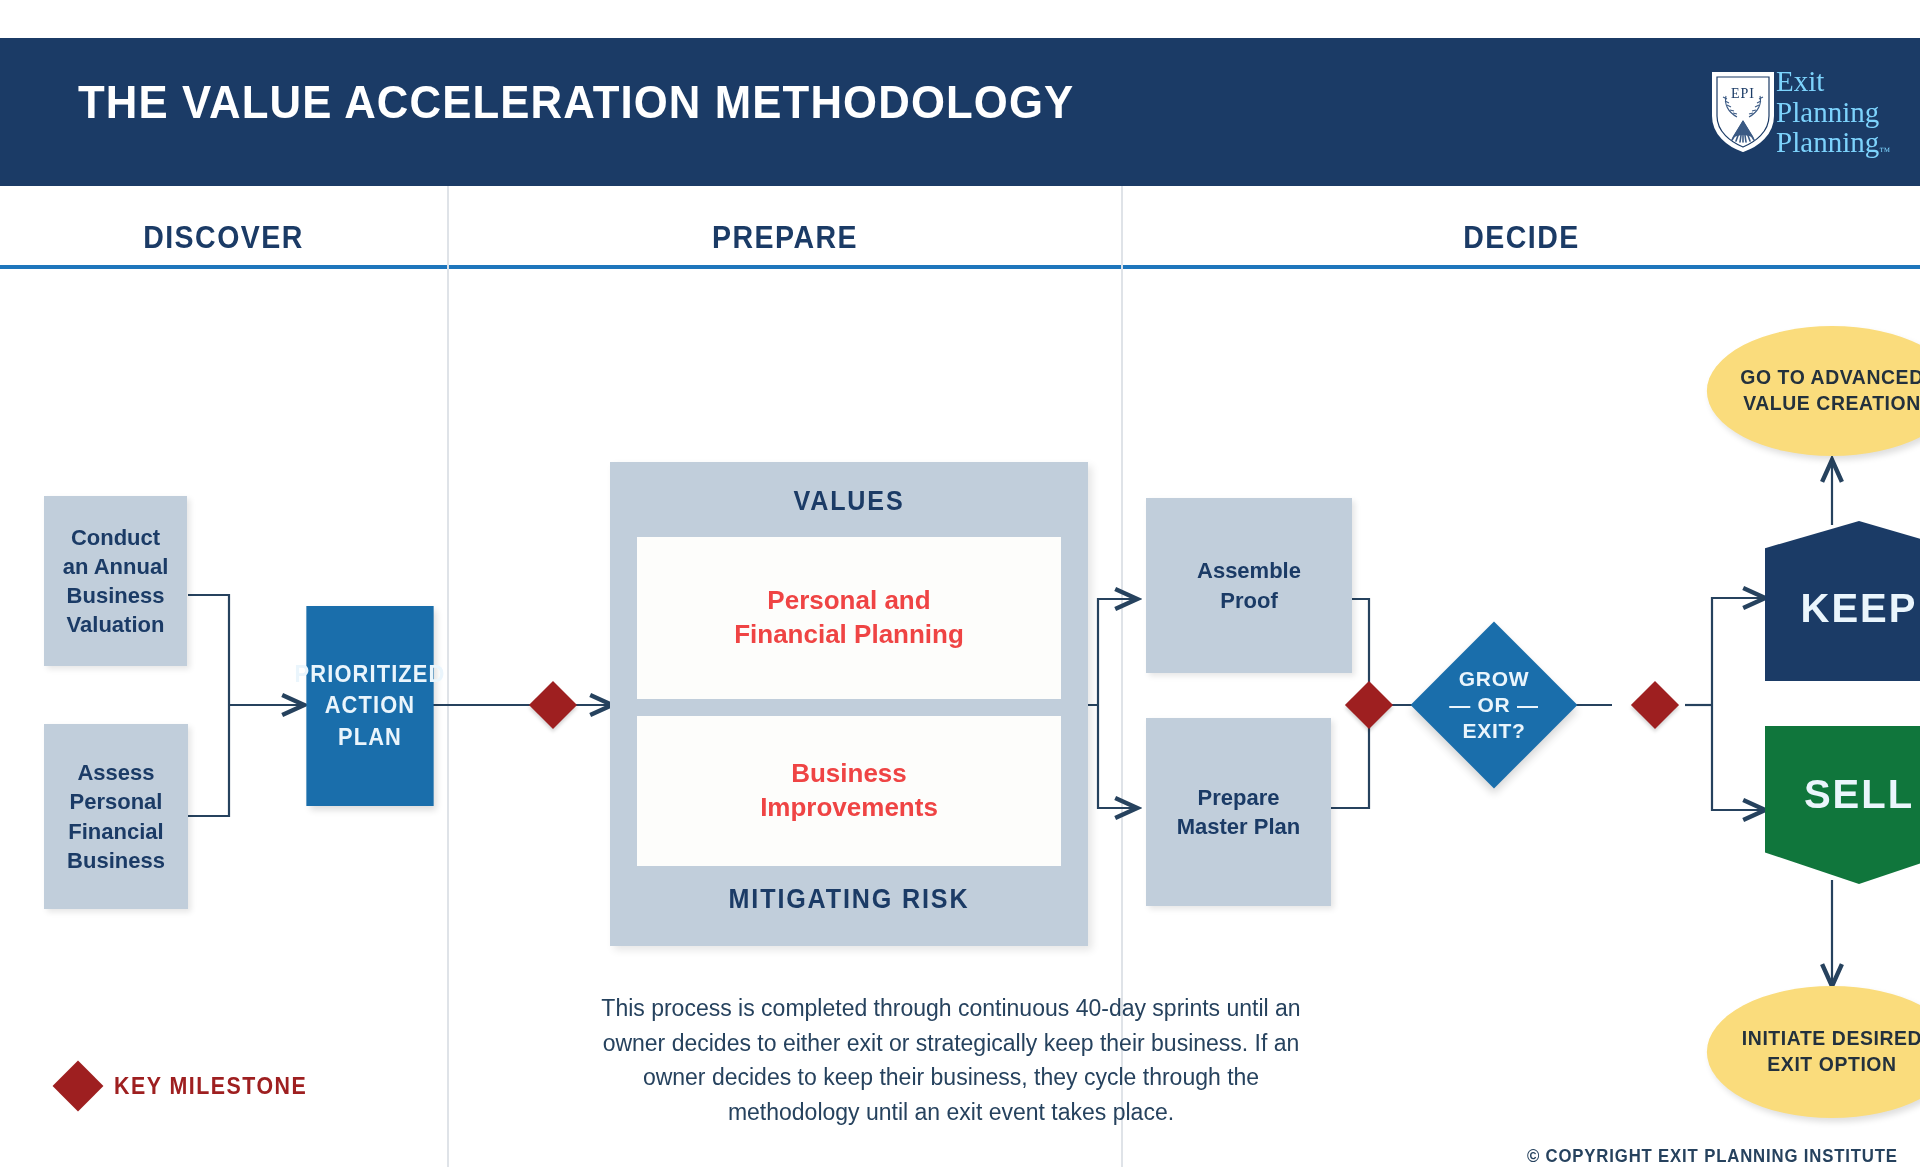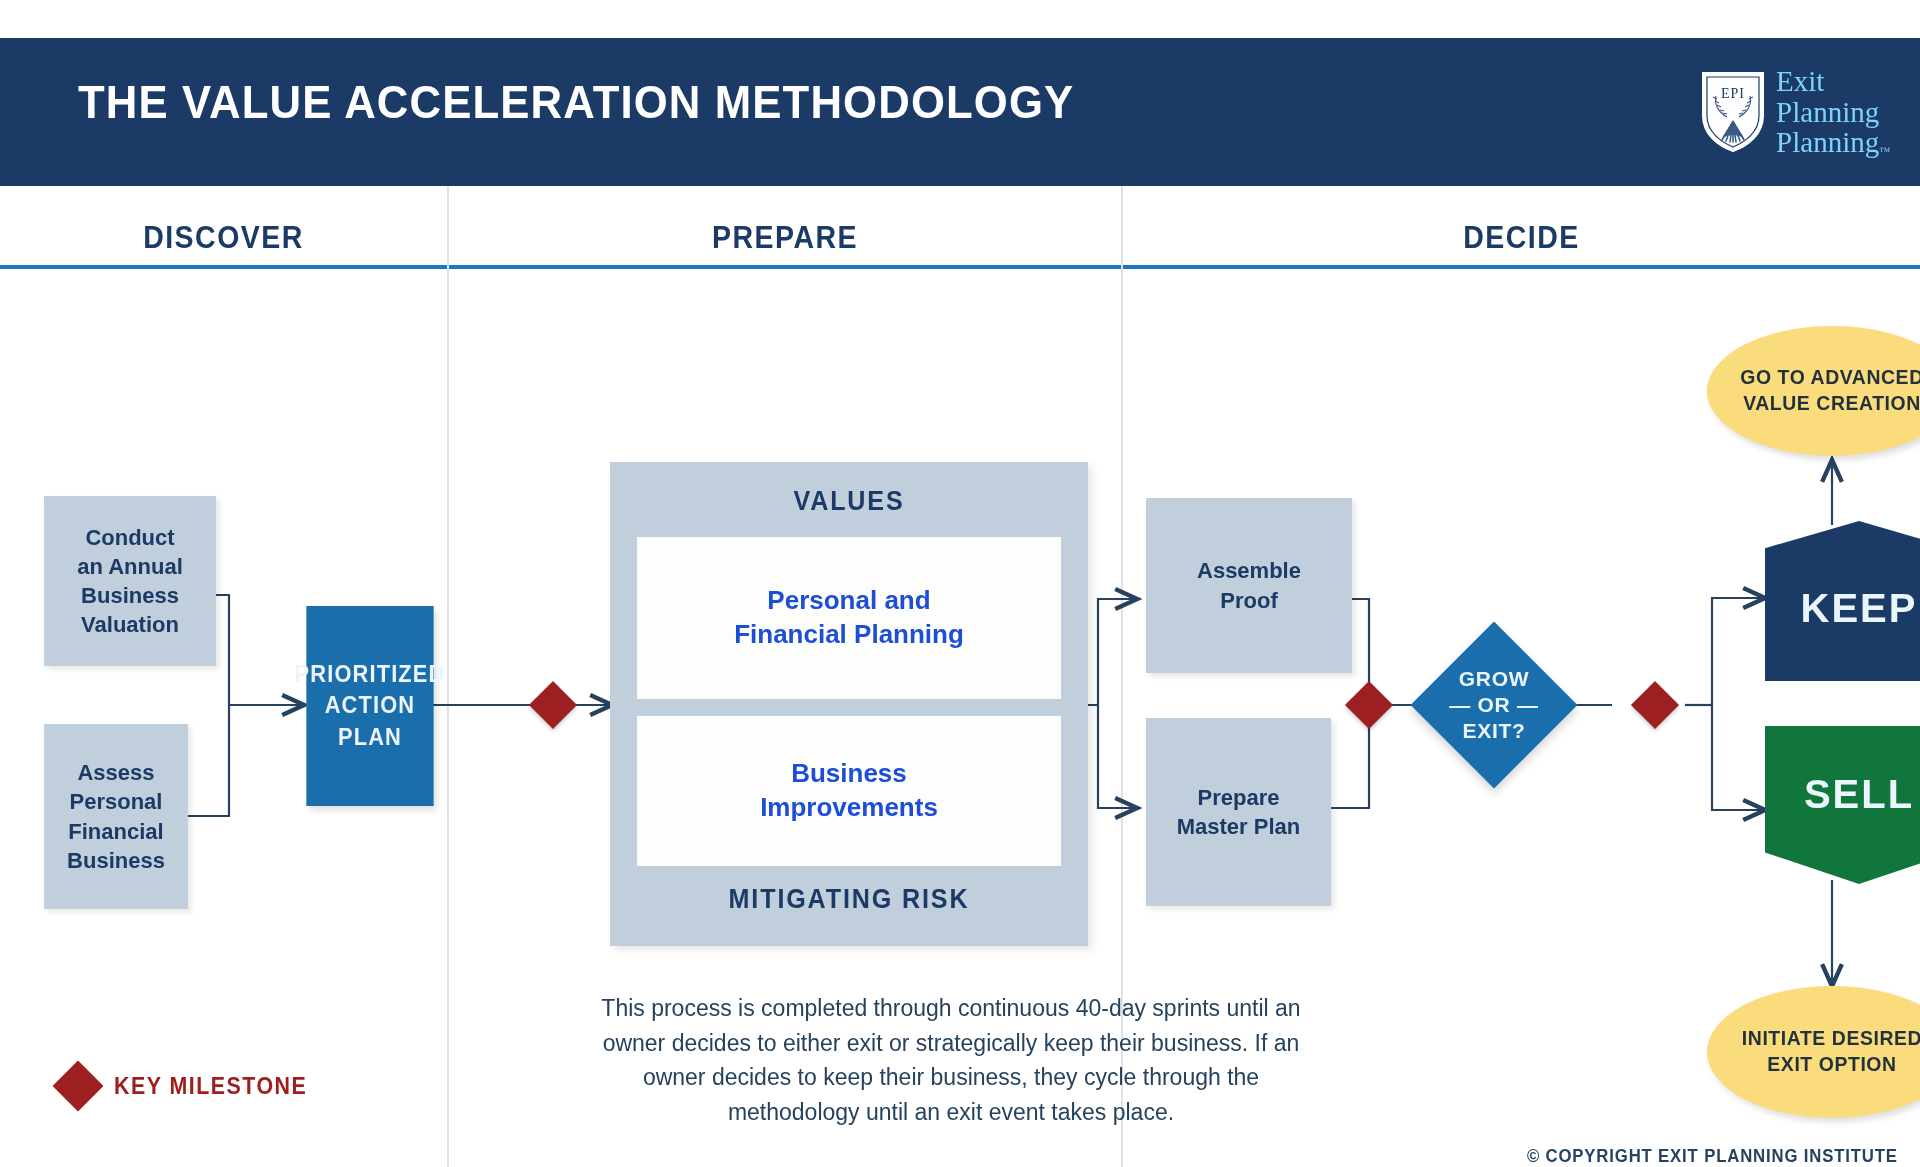--- a/index.html
+++ b/index.html
@@ -23,21 +23,21 @@
     font-size:47px;
     font-weight:bold;
     letter-spacing:1.2px;
     transform:scaleX(0.93);
     transform-origin:left top;
     white-space:nowrap;
   }
   .logo{
     position:absolute;right:30px;top:16px;
     height:116px;
-    display:flex;align-items:center;gap:10px;
+    display:flex;align-items:center;gap:0;
   }
   .logo-shield{width:66px;height:84px;flex:0 0 auto;}
   .logo-words{
     color:#7dd3fc;
     font-family:"Liberation Serif", serif;
     font-size:29px;
     line-height:1.06;
     white-space:nowrap;
   }
   .logo-words .tm{font-size:11px;vertical-align:bottom;}
@@ -86,21 +86,21 @@
     box-shadow:4px 4px 8px rgba(0,0,0,.10);
   }
   .values-label{
     position:absolute;width:100%;text-align:center;
     color:#1b3b66;font-size:27px;font-weight:bold;letter-spacing:2px;
     transform:scaleX(0.93);
   }
   .white-card{
     position:absolute;background:#fdfdfb;
     display:flex;align-items:center;justify-content:center;text-align:center;
-    color:#1d4ed8;font-size:26px;font-weight:bold;line-height:1.3;
+    color:#ef4444;font-size:26px;font-weight:bold;line-height:1.3;
   }
 
   
   .milestone{
     position:absolute;width:34px;height:34px;
     background:#9e1f20;
     transform:rotate(45deg);
     box-shadow:2px 2px 4px rgba(0,0,0,.18);
   }
 
@@ -254,21 +254,21 @@
       <path d="M1685,667 H1712"></path>
       <path d="M1712,667 V560 H1763" marker-end="url(#arw)"></path>
       <path d="M1712,667 V772 H1763" marker-end="url(#arw)"></path>
 
       <path d="M1832,487 V424" marker-end="url(#arw)"></path>
 
       <path d="M1832,842 V946" marker-end="url(#arw)"></path>
     </g>
   </svg>
 
-  <div class="gbox" style="left:44px;top:458px;width:172px;height:170px;">Conduct<br>an Annual<br>Business<br>Valuation</div>
+  <div class="gbox" style="left:44px;top:458px;width:143px;height:170px;">Conduct<br>an Annual<br>Business<br>Valuation</div>
 
   <div class="gbox" style="left:44px;top:686px;width:144px;height:185px;">Assess<br>Personal<br>Financial<br>Business</div>
 
   <div class="bluebox" style="left:303px;top:568px;width:110px;height:200px;padding:0 12px;">PRIORITIZED<br>ACTION PLAN</div>
 
   <div class="milestone" style="left:536px;top:650px;"></div>
 
   <div class="legend" style="left:60px;top:1030px;">
     <div class="legend-diamond"></div>
     <div class="legend-label">KEY MILESTONE</div>

